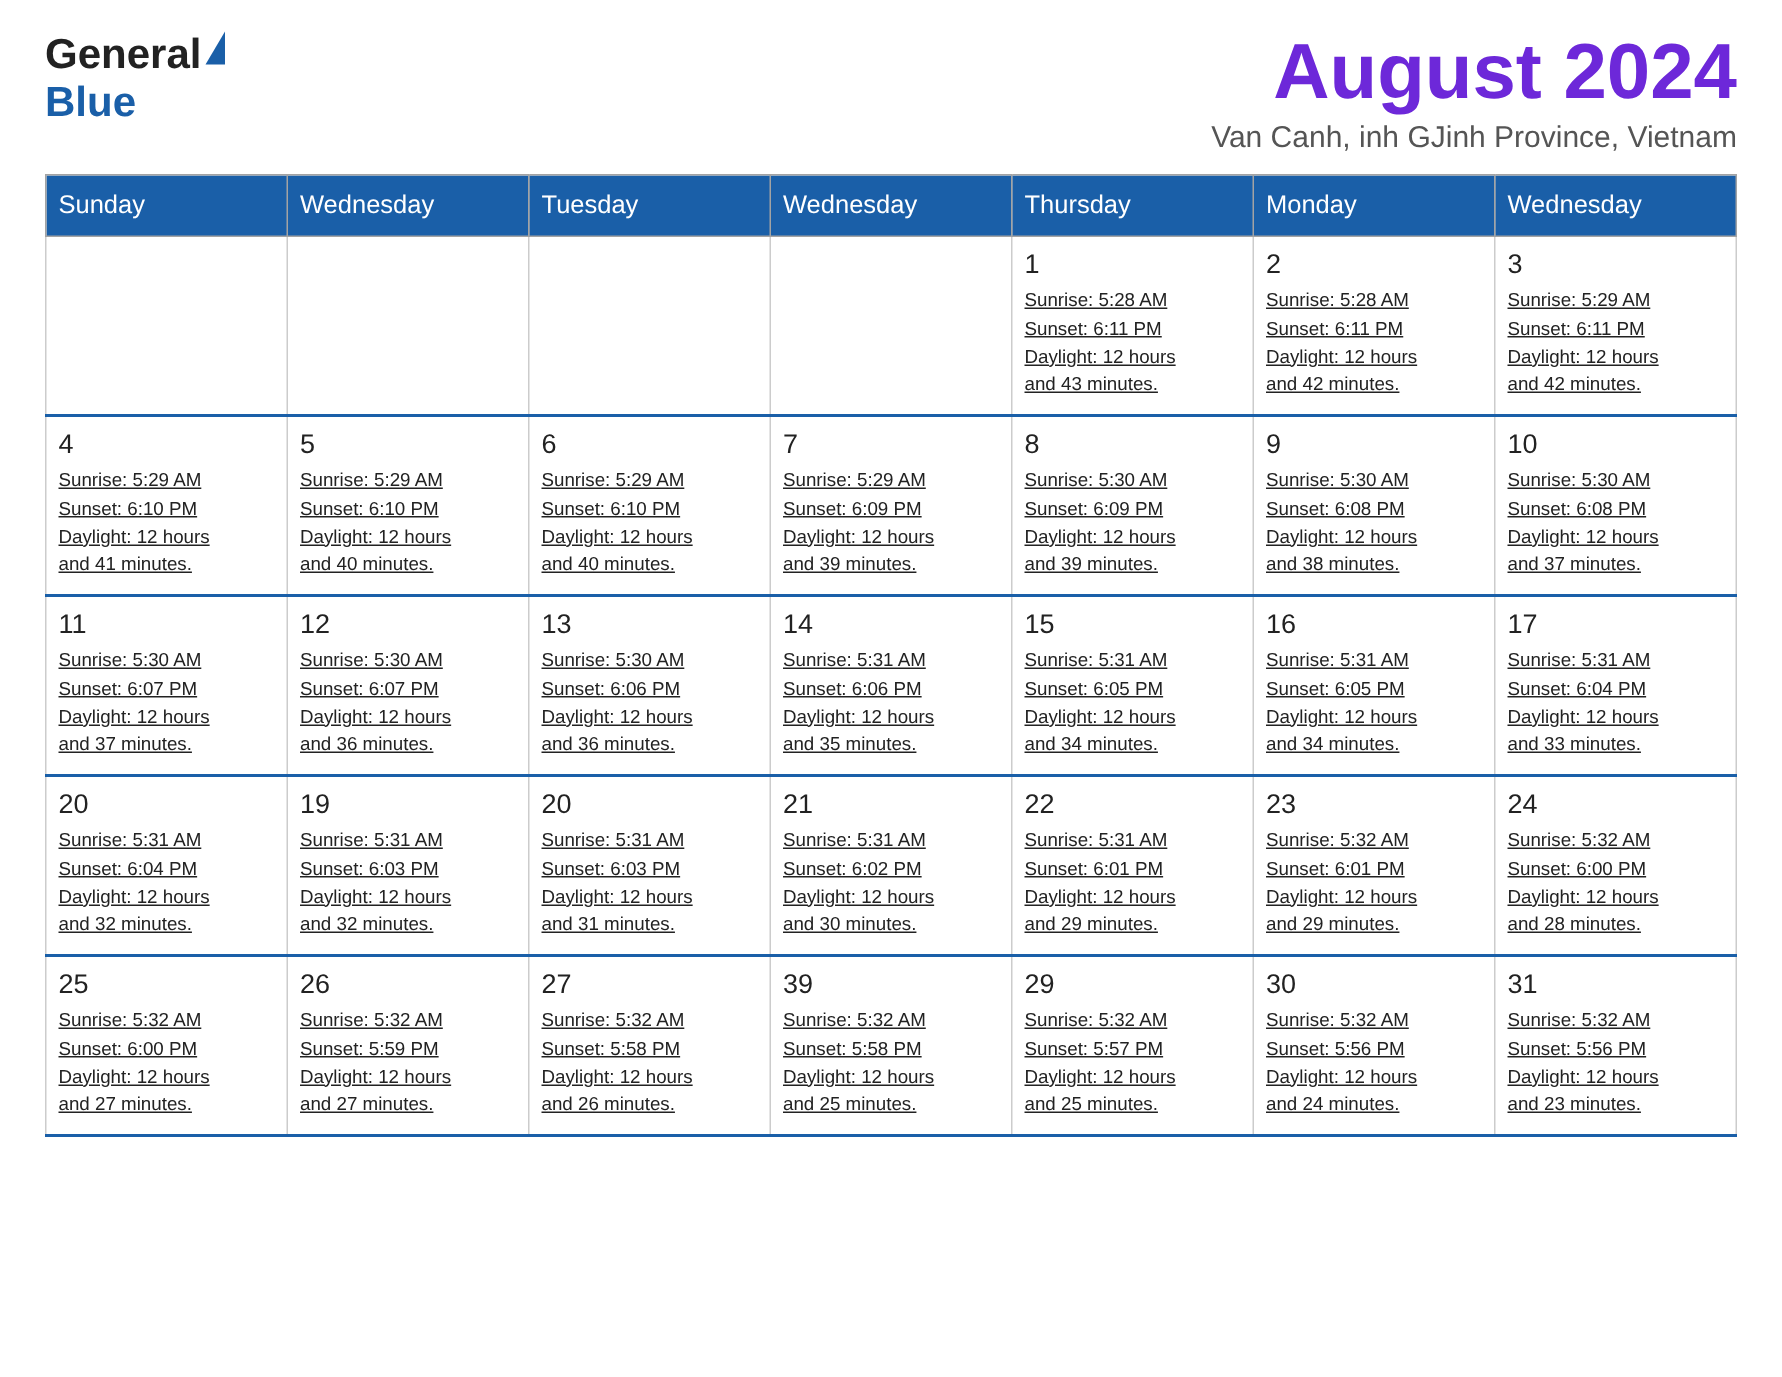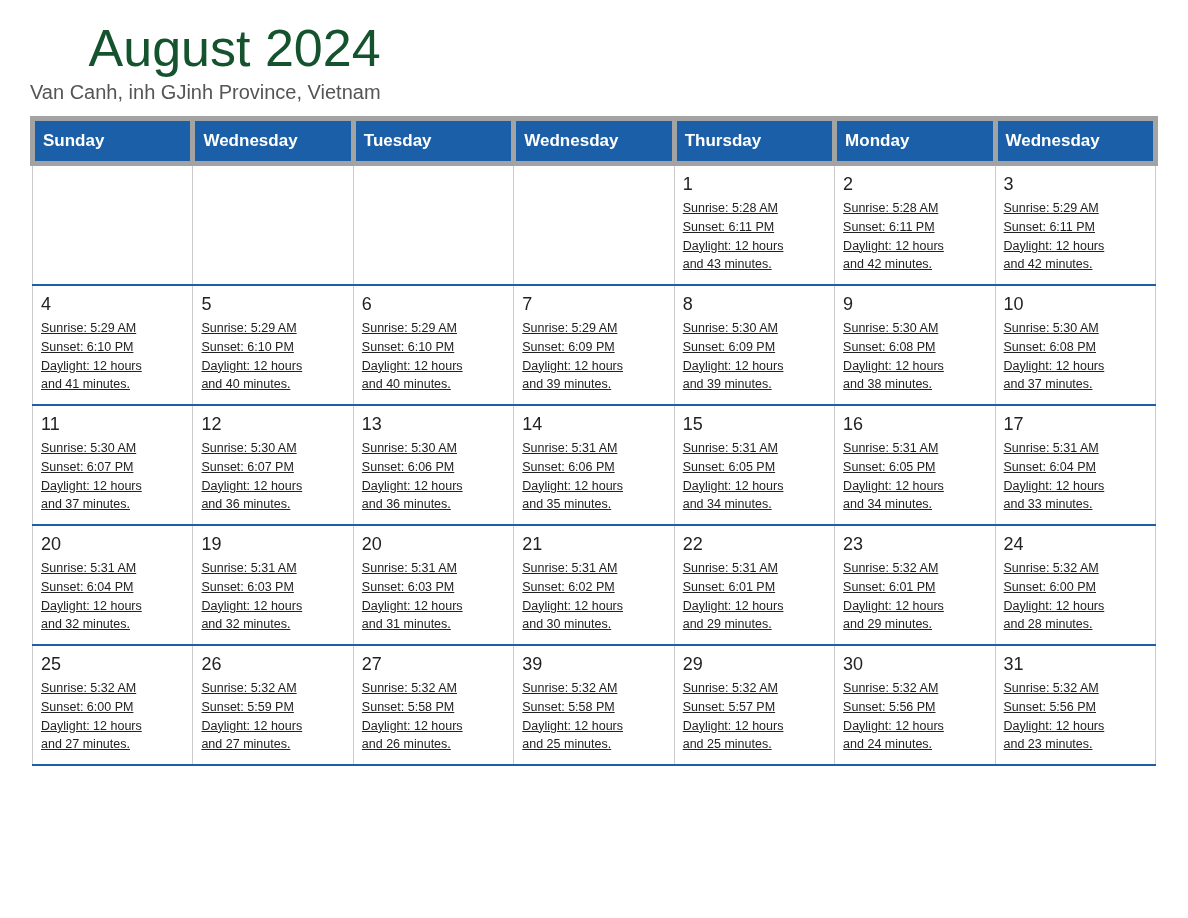--- a/index.html
+++ b/index.html
@@ -20,42 +20,42 @@
     .logo {
       display: flex;
       flex-direction: column;
       align-items: flex-start;
     }
     .title-block {
       text-align: right;
     }
     .month-title {
       font-size: 52px;
-      font-weight: normal;
-      color: #14532d;
+      font-weight: bold;
+      color: #6d28d9;
       line-height: 1.1;
     }
     .subtitle {
       font-size: 20px;
       color: #555;
       margin-top: 4px;
     }
     .calendar {
       width: 100%;
       border-collapse: collapse;
       margin-top: 12px;
     }
     .calendar thead tr th {
       background-color: #1a5fa8;
       color: #fff;
       font-size: 17px;
-      font-weight: bold;
+      font-weight: normal;
       padding: 10px 8px;
       text-align: left;
-      border: 5px solid #a3a3a3;
+      border: 1px solid #a3a3a3;
     }
     .calendar tbody tr td {
       border: 1px solid #ccc;
       vertical-align: top;
       padding: 8px 8px 10px 8px;
       width: calc(100% / 7);
       min-height: 110px;
       font-size: 13px;
       color: #222;
     }
@@ -90,20 +90,29 @@
       border-bottom: 22px solid #1a5fa8;
       margin-left: 3px;
       position: relative;
       top: -4px;
     }
   </style>
 </head>
 <body>
 
 <div class="header">
+  <div class="logo">
+    <div class="logo-row">
+      <span style="font-size:28px;font-weight:bold;color:#222;font-family:Arial,sans-serif;">General</span>
+      <span class="logo-triangle"></span>
+    </div>
+    <div>
+      <span style="font-size:28px;font-weight:bold;color:#1a5fa8;font-family:Arial,sans-serif;">Blue</span>
+    </div>
+  </div>
   <div class="title-block">
     <div class="month-title">August 2024</div>
     <div class="subtitle">Van Canh, inh GJinh Province, Vietnam</div>
   </div>
 </div>
 
 <table class="calendar">
   <thead>
     <tr>
     <th>Sunday</th>

